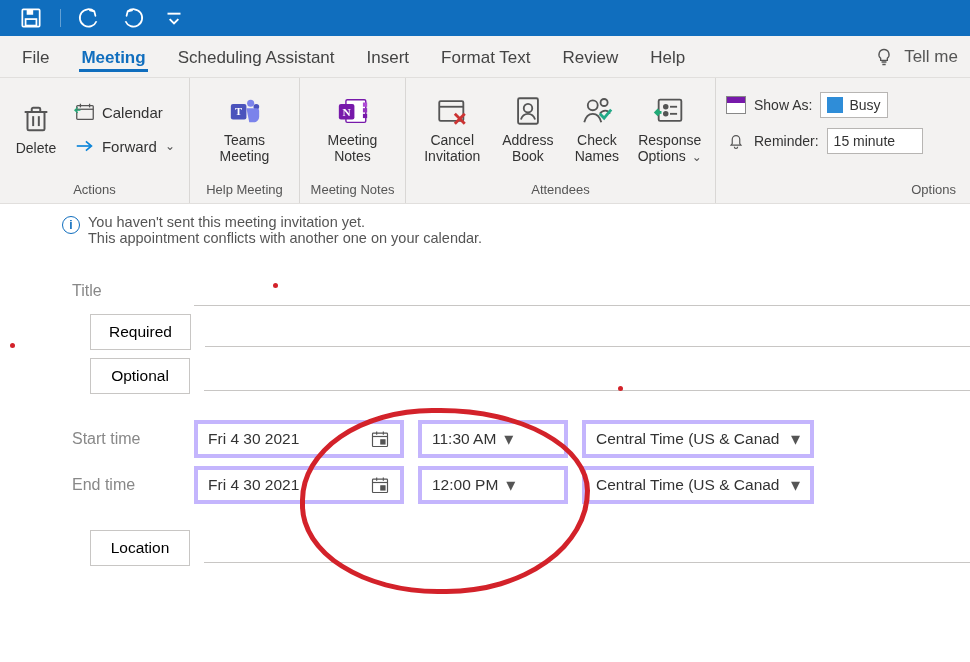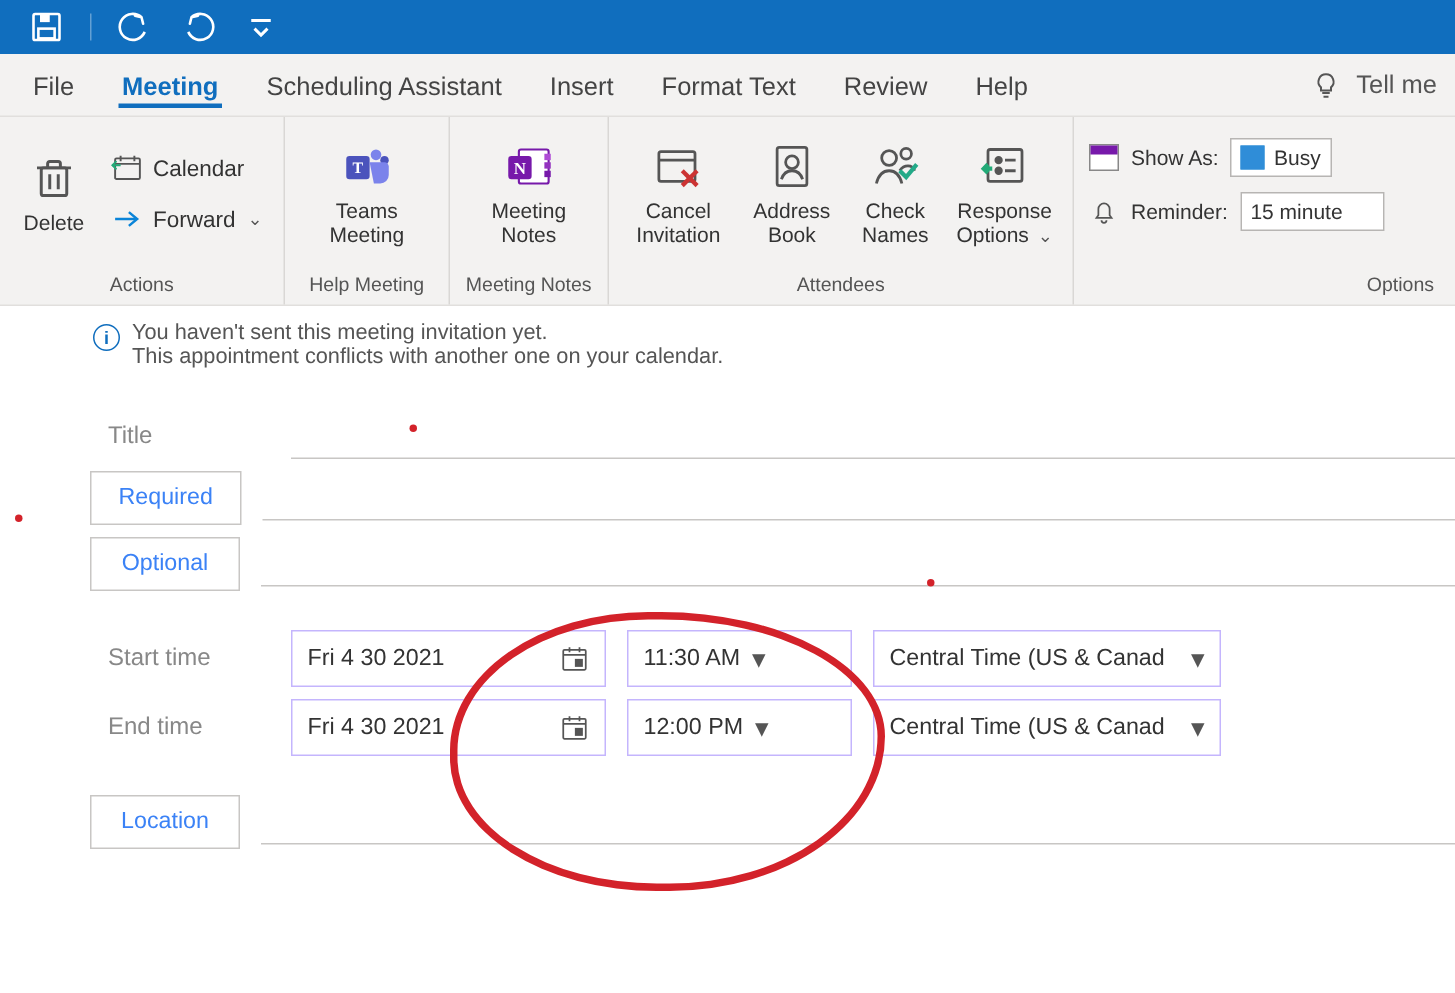--- a/index.html
+++ b/index.html
@@ -205,43 +205,44 @@
   .row {
     display:flex;
     align-items:center;
     gap: 14px;
   }
   .labelbox {
     border:1px solid #c8c6c4;
     background:#fff;
     padding: 8px 18px;
     font-size:15.5px;
-    color:#3b82f6;
+    color:#000000;
     min-width: 100px;
     text-align:center;
     cursor:pointer;
+    margin-left:30px;
   }
   .plainlabel {
     font-size:16px;
     color:#888;
     min-width: 100px;
     text-align:left;
     padding-left: 12px;
   }
   .lineinput {
     flex:1;
     border:none;
     border-bottom:1px solid #c8c6c4;
     height: 30px;
     font-size:15px;
     padding: 2px 4px;
     outline:none;
   }
   .datebox, .timebox, .tzbox {
-    border:1px solid #c4b5fd;
+    border:4px solid #c4b5fd;
     height: 38px;
     display:flex;
     align-items:center;
     padding: 0 10px;
     font-size:15.5px;
     color:#333;
     background:#fff;
     gap:8px;
   }
   .datebox { width: 210px; justify-content:space-between; }

